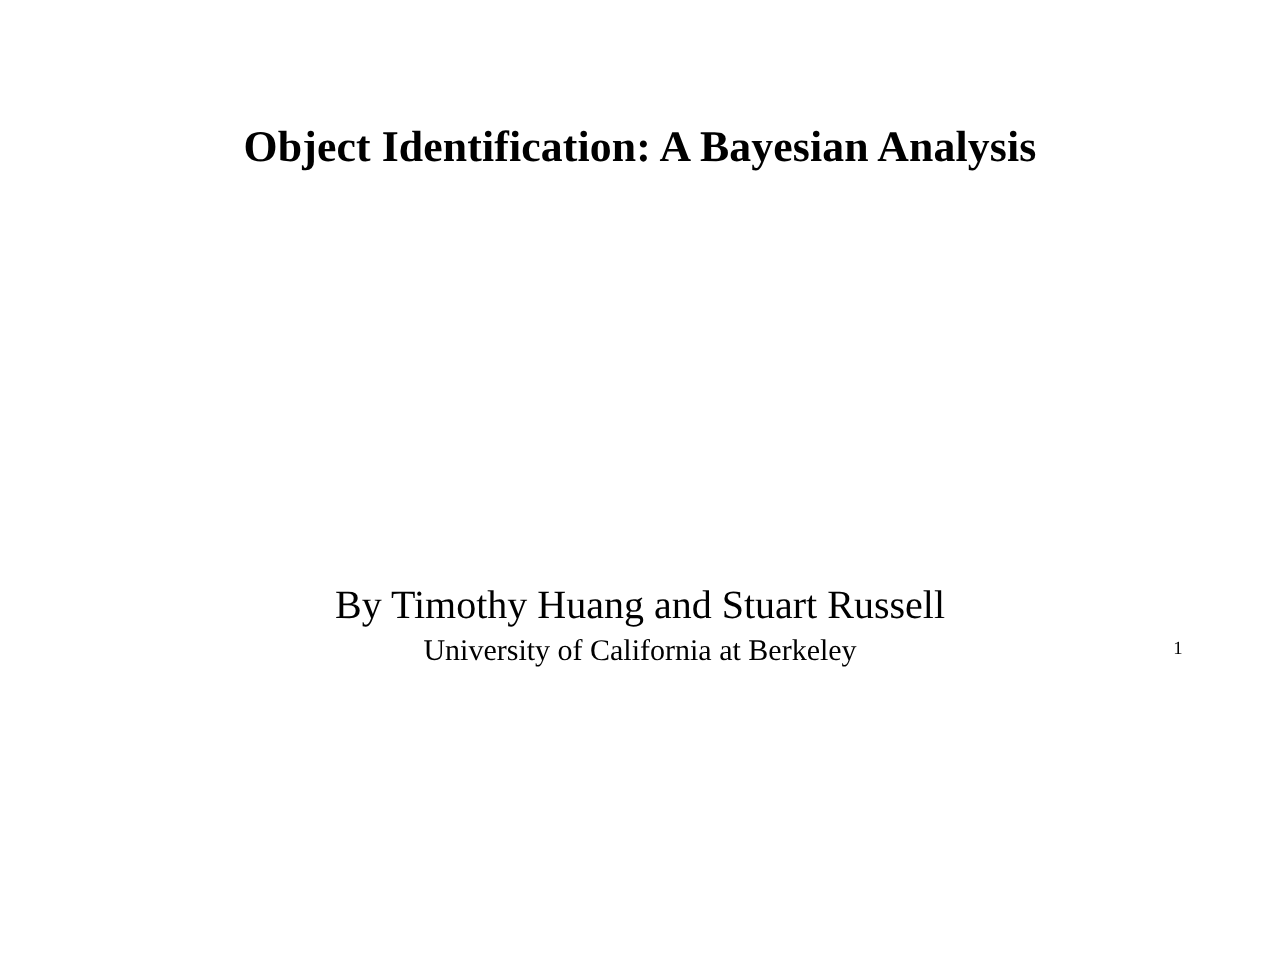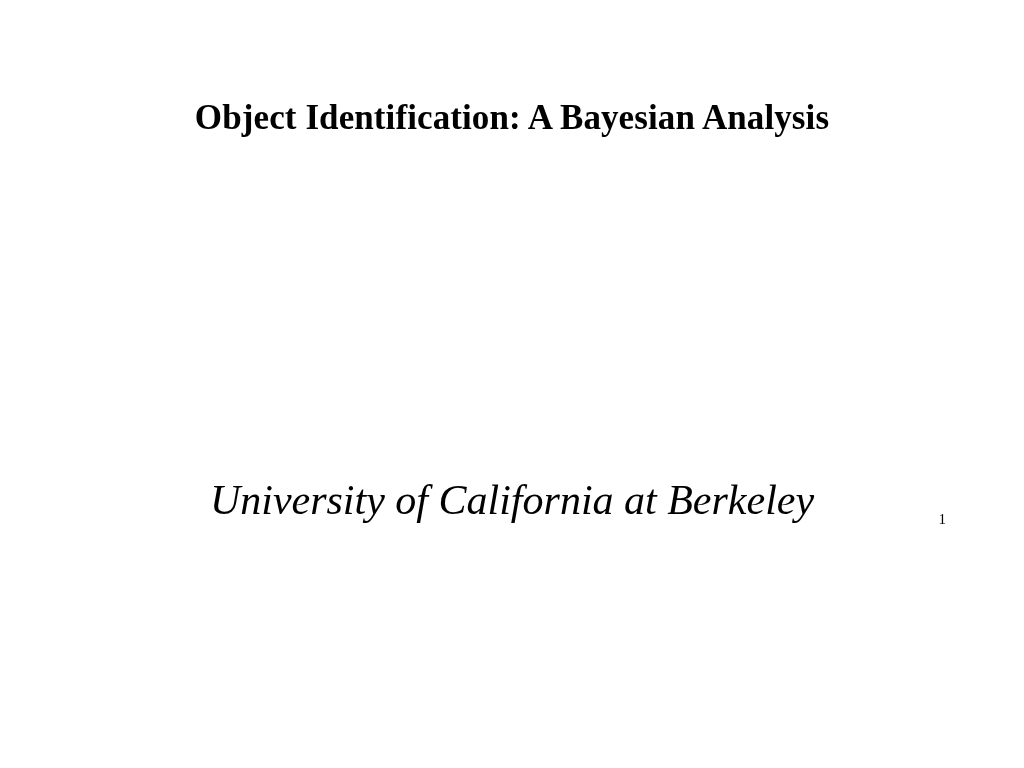--- a/index.html
+++ b/index.html
@@ -39,41 +39,40 @@
     top: 462px;
     width: 800px;
     text-align: center;
   }
   .byline {
     font-size: 32px;
     font-weight: normal;
     line-height: 1.34;
   }
   .affiliation {
-    font-size: 42px;
-    font-style: italic;
+    font-size: 24px;
     line-height: 1.34;
-    margin-top: 10px;
   }
   .page-number {
     position: absolute;
     right: 78px;
     bottom: 42px;
     font-size: 15px;
     line-height: 1;
   }
 </style>
 </head>
 <body>
 
 <div class="slide">
 
   <div class="title-block">
     <div class="title-line">Object Identification: A Bayesian Analysis</div>
   </div>
 
   <div class="byline-block">
+    <div class="byline">By Timothy Huang and Stuart Russell</div>
     <div class="affiliation">University of California at Berkeley</div>
   </div>
 
   <div class="page-number">1</div>
 
 </div>
 
 </body></html>

